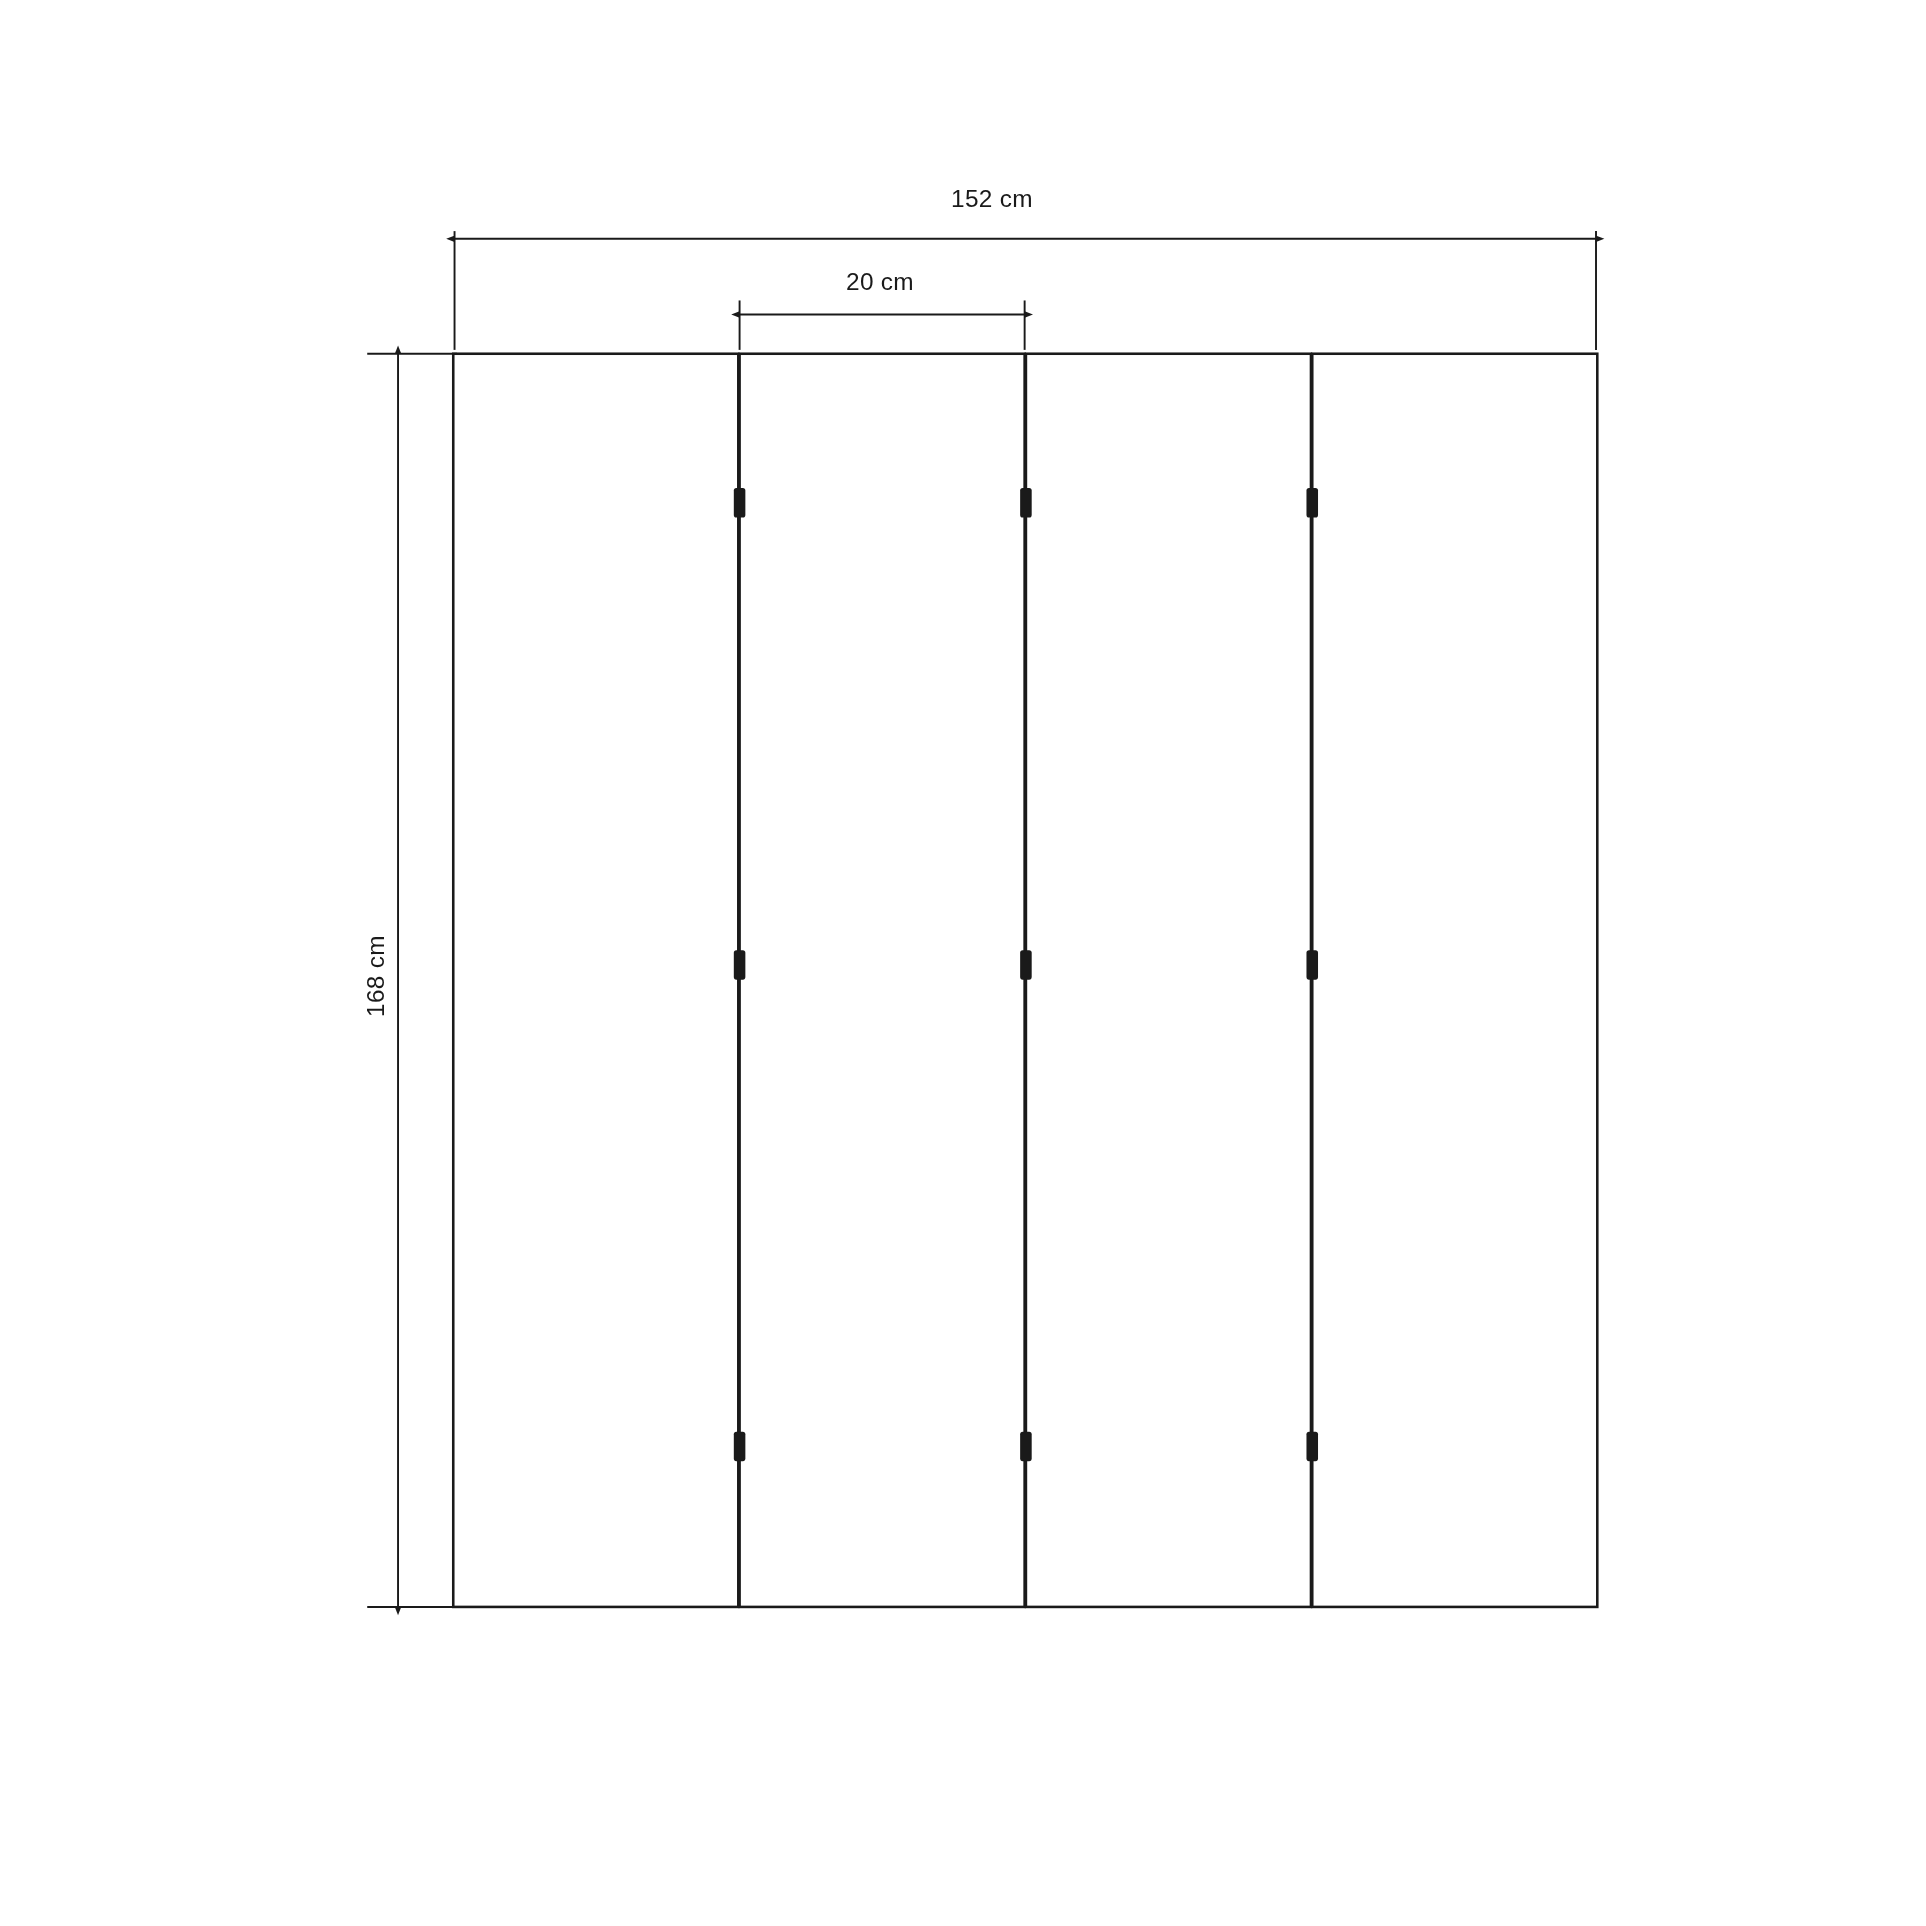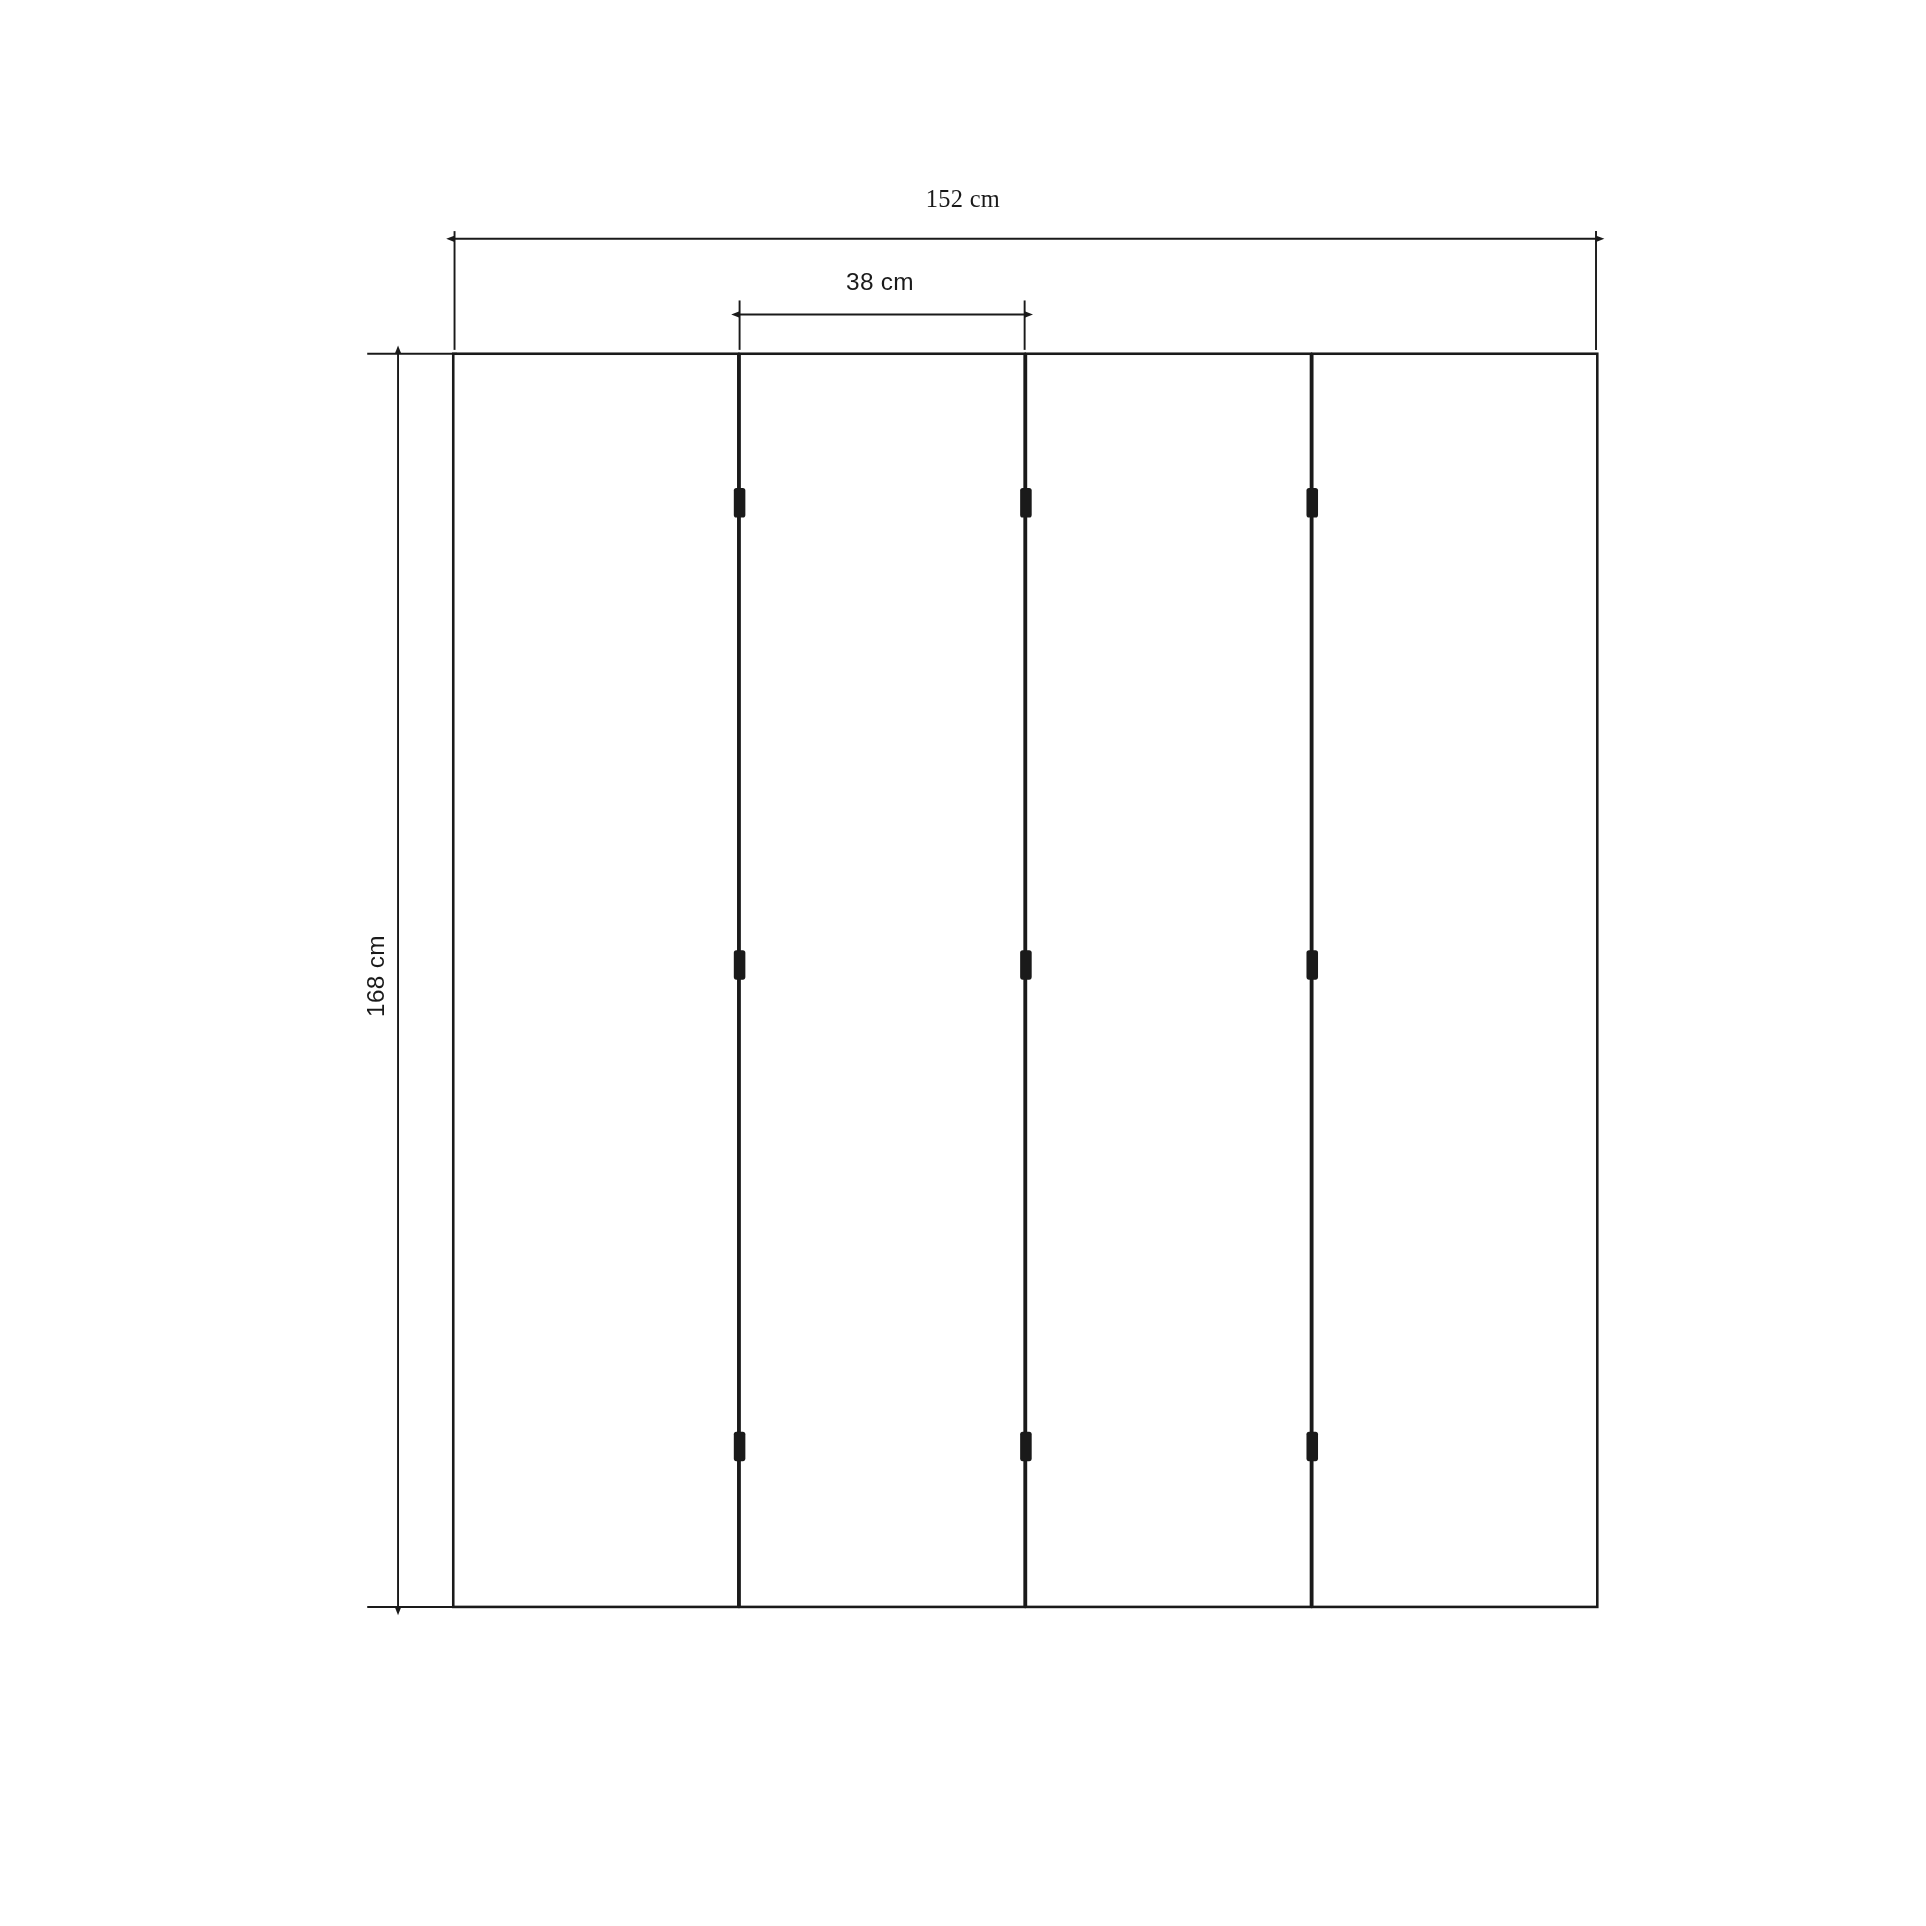--- a/index.html
+++ b/index.html
@@ -29,24 +29,23 @@
   }
   .dim-label {
     position: absolute;
     font-family: "Liberation Sans", sans-serif;
     font-size: 24.4px;
     color: #1a1a1a;
     letter-spacing: 0.3px;
     white-space: nowrap;
   }
   #label-width {
-    left: 963px;
+    left: 992px;
     top: 199px;
     transform: translate(-50%, -50%);
-    font-family: Liberation Serif, serif;
   }
   #label-panel {
     left: 880px;
     top: 282px;
     transform: translate(-50%, -50%);
   }
   #label-height {
     left: 376px;
     top: 976px;
     transform: translate(-50%, -50%) rotate(-90deg);
@@ -106,18 +105,18 @@
     <g stroke="#1a1a1a" stroke-width="3">
       <line x1="712" y1="551" x2="572" y2="551"></line>
       <line x1="712" y1="2503" x2="572" y2="2503"></line>
       <line x1="620" y1="551" x2="620" y2="2503" marker-start="url(#arrow-start)" marker-end="url(#arrow-end)"></line>
     </g>
 
   </svg>
 
   <div class="dim-label" id="label-width">152 cm</div>
 
-  <div class="dim-label" id="label-panel">38 cm</div>
+  <div class="dim-label" id="label-panel">20 cm</div>
 
   <div class="dim-label" id="label-height">168 cm</div>
 
 </div>
 
 
 </body></html>

